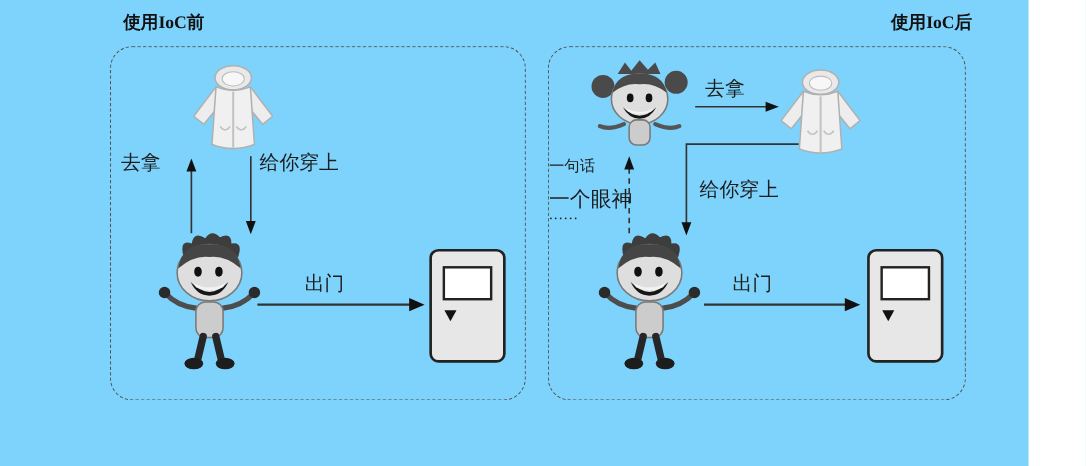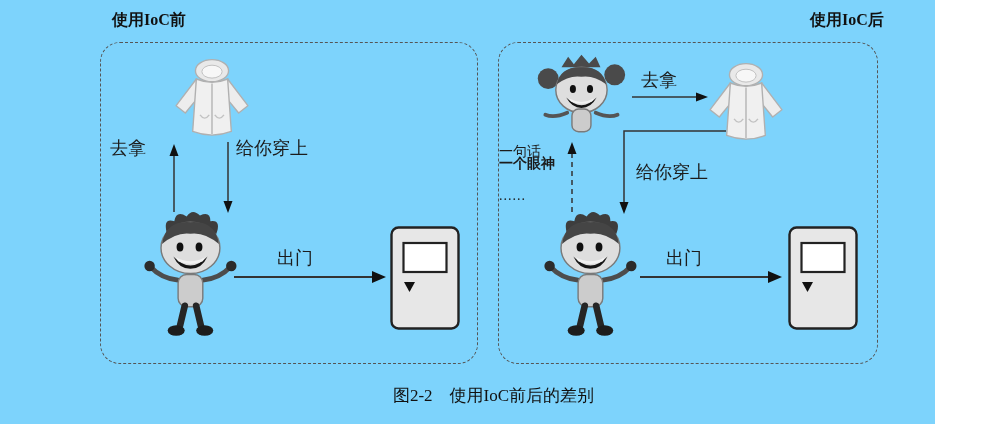--- a/index.html
+++ b/index.html
@@ -45,21 +45,21 @@
     color: #1c1c1c;
     white-space: nowrap;
     line-height: 1.1;
   }
   .lbl-fetch-left    { left: 110px; top: 139px; }
   .lbl-wear-self     { left: 236px; top: 139px; }
   .lbl-go-out-left   { left: 277px; top: 249px; }
   .lbl-fetch-right   { left: 641px; top: 71px; }
   .lbl-wear-you      { left: 636px; top: 163px; }
   .lbl-signal-1      { left: 499px; top: 144px; font-size: 14px; }
-  .lbl-signal-2      { left: 499px; top: 156px; font-size: 14px; font-weight: bold; }
+  .lbl-signal-2      { left: 499px; top: 172px; font-size: 19px; }
   .lbl-signal-3      { left: 499px; top: 188px; font-size: 14px; letter-spacing: 1px; }
   .lbl-go-out-right  { left: 666px; top: 249px; }
 
   .caption {
     position: absolute;
     left: 0; top: 384px;
     width: 987px;
     text-align: center;
     font-size: 17px;
     color: #111;
@@ -176,15 +176,14 @@
   <div class="lbl lbl-wear-self">给你穿上</div>
   <div class="lbl lbl-go-out-left">出门</div>
 
   <div class="lbl lbl-fetch-right">去拿</div>
   <div class="lbl lbl-wear-you">给你穿上</div>
   <div class="lbl lbl-signal-1">一句话</div>
   <div class="lbl lbl-signal-2">一个眼神</div>
   <div class="lbl lbl-signal-3">......</div>
   <div class="lbl lbl-go-out-right">出门</div>
 
-  <div class="caption">图2-2　使用IoC前后的差别</div>
 
 </div>
 
 </body></html>

